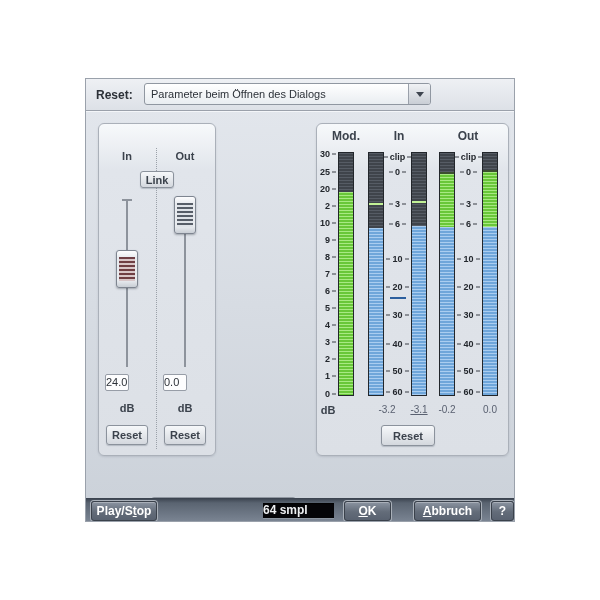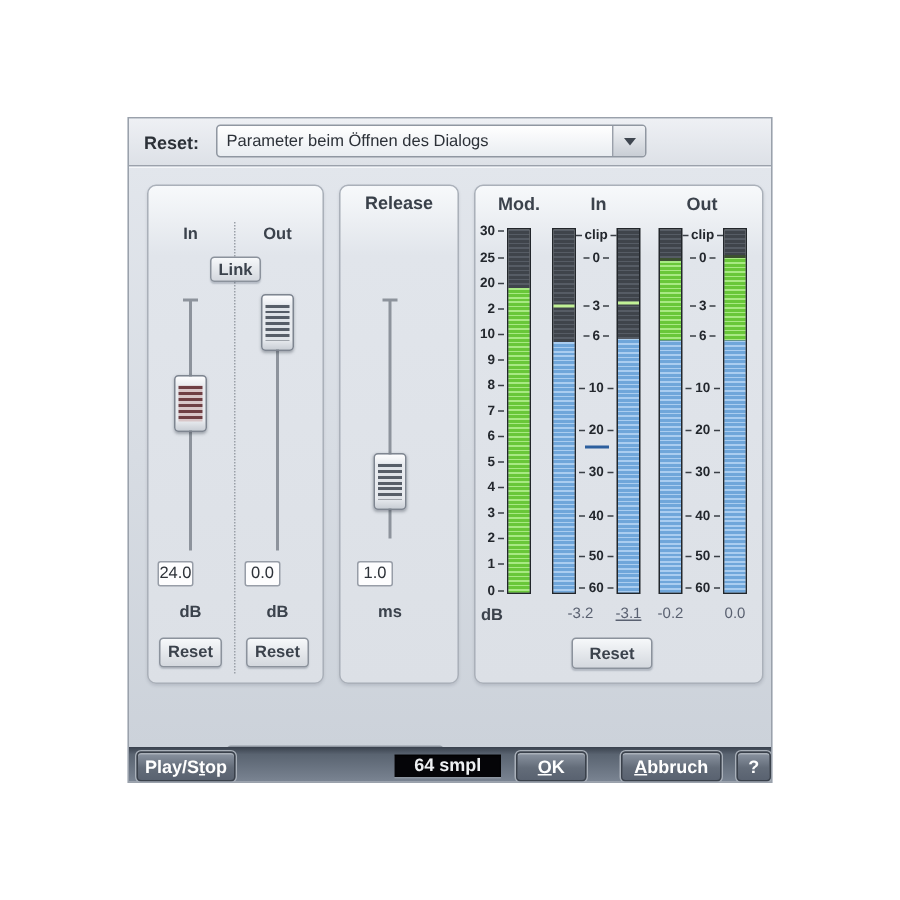--- a/index.html
+++ b/index.html
@@ -42,21 +42,21 @@
   .vline{position:absolute;left:50%;top:0;bottom:0;width:2px;margin-left:-1px;background:#8d939c;}
   .vcap{position:absolute;left:50%;top:-1px;width:10px;height:2px;margin-left:-5px;background:#8d939c;}
   .shandle{position:absolute;left:1px;width:22px;height:38px;transform:translateY(-50%);
     border:1px solid #7e8590;border-radius:3px;
     background:linear-gradient(180deg,#fdfdfe,#e8ebef 18%,#e8ebef 82%,#c9ced5);
     box-shadow:0 1px 2px rgba(40,50,60,.35);}
   .stripes{position:absolute;left:2px;right:2px;top:6px;bottom:6px;}
   .stripes.red{background:repeating-linear-gradient(180deg,#6f3f44 0 2px,#d8c6c8 2px 4px);}
   .stripes.gray{background:repeating-linear-gradient(180deg,#575e68 0 2px,#dfe3e8 2px 4px);}
   .value-box{position:absolute;height:17px;width:24px;border:1px solid #979da7;border-radius:2px;
-    background:#fdfdfe;font-size:11px;color:#2c3138;text-align:center;line-height:15px;}
+    background:#fdfdfe;font-size:11px;color:#2c3138;line-height:15px;}
   
   .meter-bar{position:absolute;top:28px;height:244px;width:16px;border:1px solid #22262b;
     background:repeating-linear-gradient(180deg,#565c65 0 1px,#3f444b 1px 3px);}
   .fill{position:absolute;left:0;right:0;}
   .fill.green{background:repeating-linear-gradient(180deg,#a8e983 0 1px,#69c739 1px 3px);}
   .fill.blue{background:repeating-linear-gradient(180deg,#aacdf0 0 1px,#6fa6da 1px 3px);}
   .peak{position:absolute;left:0;right:0;height:2px;}
   .peak.peak-green{background:#c2f196;}
   .peak.peak-dark{background:#3c5030;}
   .vscale{position:absolute;top:28px;height:244px;}
@@ -78,21 +78,21 @@
   
   .footer{position:absolute;left:0;top:419px;width:100%;height:25px;
     background:linear-gradient(180deg,#39414d,#5a6471 20%,#727c8a 75%,#7e8896);}
   .fbtn{position:absolute;top:3px;height:20px;border:1px solid #3a414b;border-radius:3px;color:#ffffff;
     font-size:12px;font-weight:bold;display:flex;align-items:center;justify-content:center;
     background:linear-gradient(180deg,#8b94a1,#636c79 55%,#596270);
     box-shadow:0 0 0 1px #a9b0b9, inset 0 1px 0 rgba(255,255,255,.28);}
   .fbtn u{text-decoration:underline;}
   .fbtn span{text-decoration:none;}
   .lcd{position:absolute;left:177px;top:5px;width:71px;height:15px;background:#050508;color:#eef0f2;
-    font-size:12px;font-weight:bold;text-align:center;line-height:15px;
+    font-size:12px;font-weight:bold;line-height:15px;
     box-shadow:inset 0 1px 1px rgba(0,0,0,.8),0 1px 0 rgba(255,255,255,.18);}
 </style>
 </head>
 <body>
 
 <div class="dialog">
 
   <div class="preset-row">
     <span class="lbl">Reset:</span>
     <div class="combo preset-combo">
@@ -127,32 +127,20 @@
       </div>
 
       <div class="value-box" style="left:6px;top:250px;">24.0</div>
       <div class="value-box" style="left:64px;top:250px;">0.0</div>
       <div class="small-lbl" style="left:8px;top:278px;width:40px;">dB</div>
       <div class="small-lbl" style="left:66px;top:278px;width:40px;">dB</div>
       <div class="ui-btn" style="left:7px;top:301px;width:42px;height:20px;">Reset</div>
       <div class="ui-btn" style="left:65px;top:301px;width:42px;height:20px;">Reset</div>
     </div>
 
-    <div class="panel release-panel">
-      <div class="panel-title">Release</div>
-      <div class="vtrack" style="left:21px;top:76px;height:159px;">
-        <div class="vline"></div>
-          <div class="vcap"></div>
-        <div class="shandle" style="top: 75.8%;">
-          <div class="stripes gray"></div>
-        </div>
-      </div>
-      <div class="value-box" style="left:11px;top:250px;">1.0</div>
-      <div class="small-lbl" style="left:13px;top:278px;width:40px;">ms</div>
-    </div>
 
     <div class="panel meters-panel">
       <div class="small-lbl" style="left:4px;top:5px;width:50px;font-size:12px;">Mod.</div>
       <div class="small-lbl" style="left:57px;top:5px;width:50px;font-size:12px;">In</div>
       <div class="small-lbl" style="left:126px;top:5px;width:50px;font-size:12px;">Out</div>
 
       <div class="vscale" style="left:0;width:19px;">
           <div class="scale-row left" style="top: 1%;">
             <span class="scale-num">30</span>
             <span class="scale-tick"></span>

